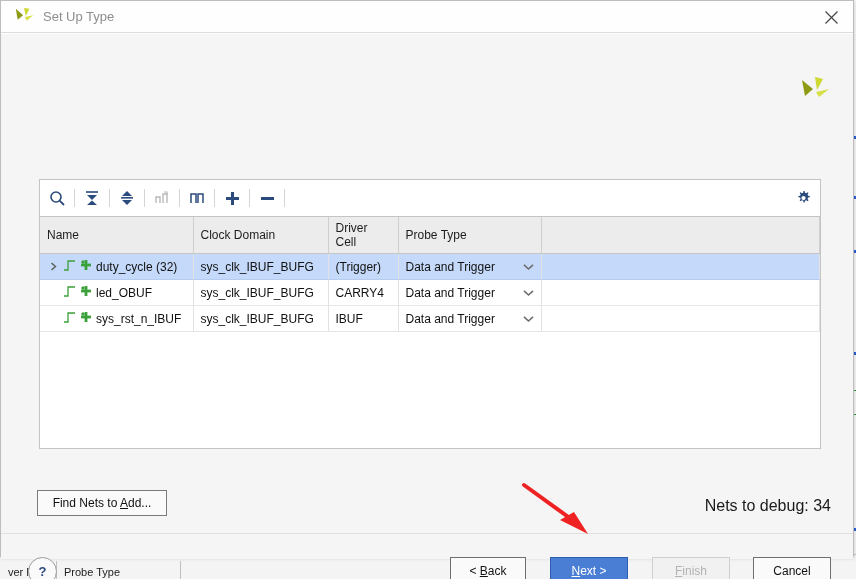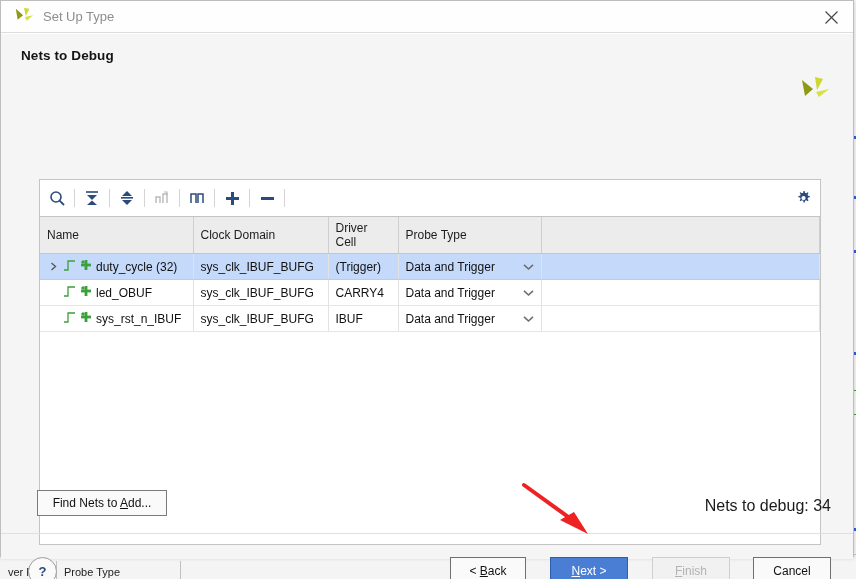--- a/index.html
+++ b/index.html
@@ -56,21 +56,21 @@
   .dialog-body { position:relative; height: 526px; background:#f5f5f5;
      border-top:1px solid #ffffff; box-sizing:border-box; }
 
   .header-area { position:relative; padding: 14px 20px 0 20px; }
   .page-title { font-size: 13.5px; font-weight: bold; color:#141414; margin:0 0 10px 0; letter-spacing:.1px;}
   .page-desc { font-size: 12px; line-height: 19px; color:#1c1c1c; width: 720px; }
   .header-logo { position:absolute; right: 22px; top: 42px; width:34px; height:32px; }
 
   
   .table-panel {
-    position:absolute; left: 38px; top: 145px; width: 782px; height: 366px;
+    position:absolute; left: 38px; top: 145px; width: 782px; height: 270px;
     background:#ffffff; border:1px solid #c4c4c4; box-sizing:border-box;
   }
   .tbar { height: 36px; border-bottom:1px solid #c4c4c4; display:flex; align-items:center; position:relative; background:#fff;}
   .tbar-btn { width: 34px; height: 34px; display:flex;align-items:center;justify-content:center; color:#2b4a7d; }
   .tbar-btn.disabled { color:#b9b9b9; }
   .tbar-sep { width:1px; height:18px; background:#d4d4d4; }
   .tbar-gear { position:absolute; right: 8px; top:0; height:36px; display:flex; align-items:center; }
 
   table.nets { border-collapse: collapse; width: 100%; table-layout: fixed; }
   table.nets th {
@@ -175,21 +175,20 @@
         <svg width="15" height="15" viewBox="0 0 15 15">
           <line x1="1.5" y1="1.5" x2="13.5" y2="13.5" stroke="#4a4a4a" stroke-width="1.3"></line>
           <line x1="13.5" y1="1.5" x2="1.5" y2="13.5" stroke="#4a4a4a" stroke-width="1.3"></line>
         </svg>
       </span>
     </div>
 
     <div class="dialog-body">
 
       <div class="header-area">
-        <div class="page-title">Nets to Debug</div>
       </div>
 
       <span class="header-logo">
         <svg viewBox="0 0 34 32" width="34" height="32">
           <path d="M5,4 L16,13 L8,20 Z" fill="#8f9a14"></path>
           <path d="M18,1 L26,3 L20,14 Z" fill="#cdd830"></path>
           <path d="M19,16 L32,13 L22,21 Z" fill="#d7e045"></path>
         </svg>
       </span>
 

